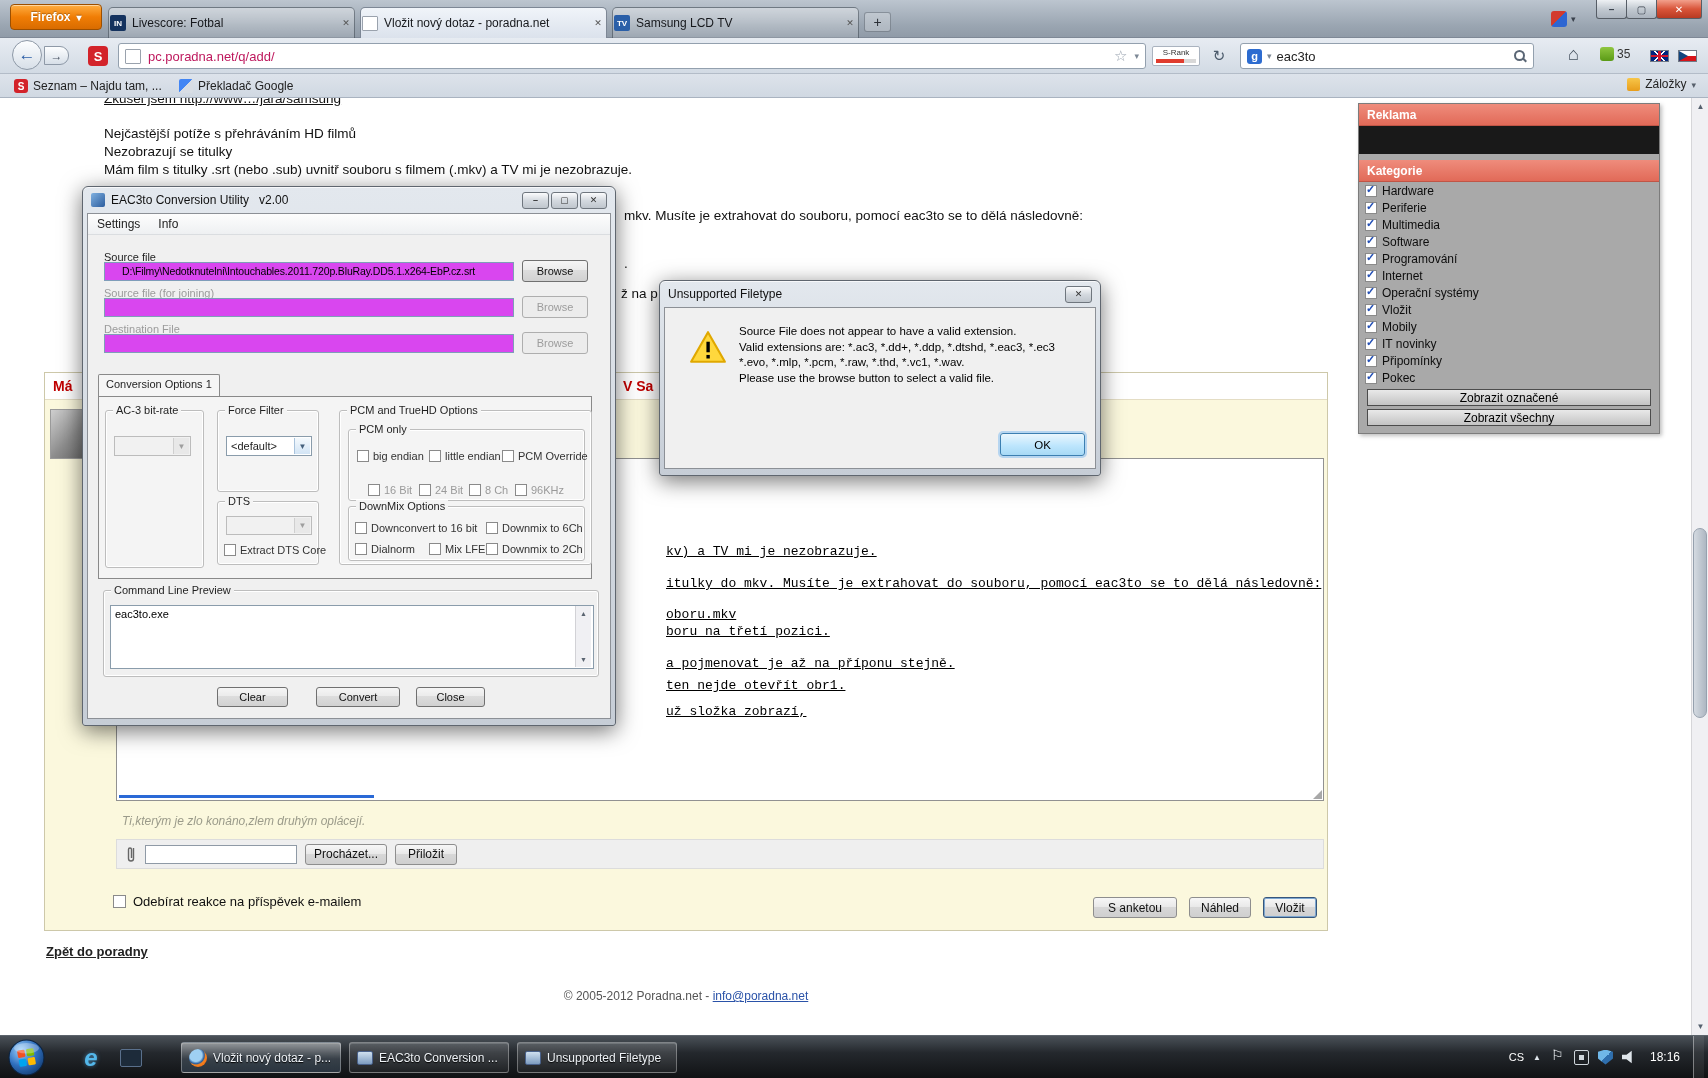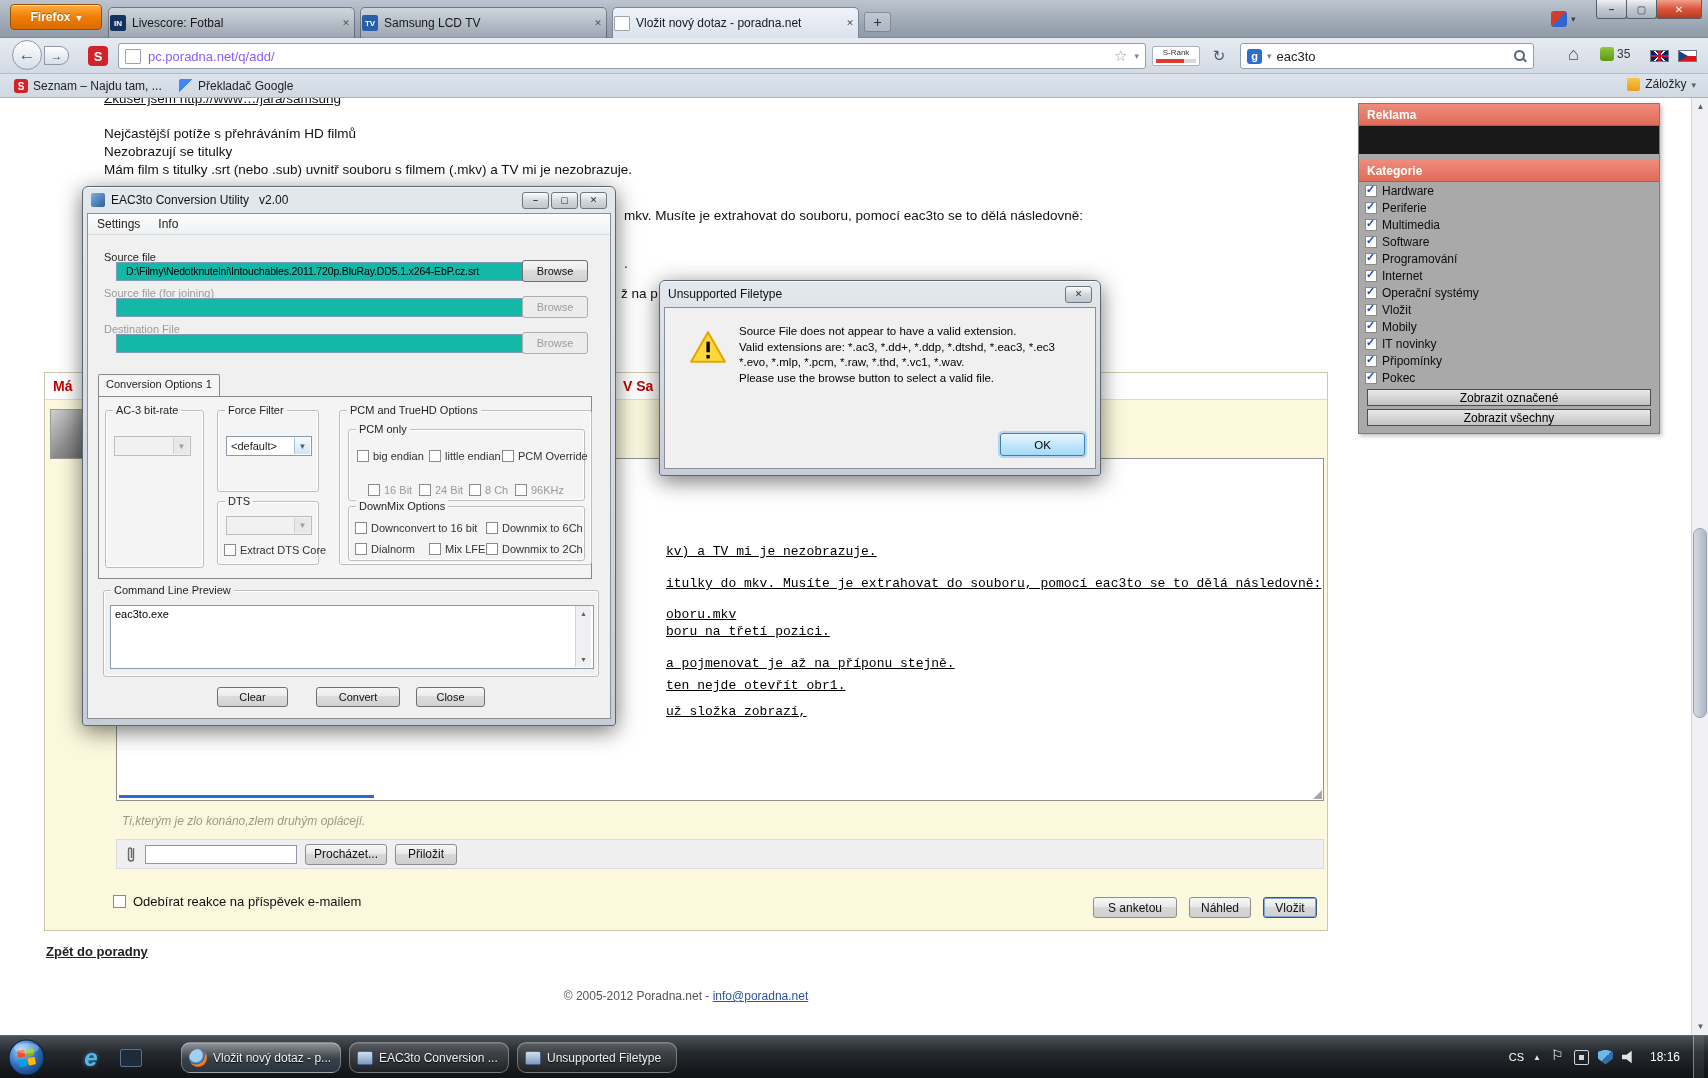--- a/index.html
+++ b/index.html
@@ -52,21 +52,21 @@
   .nav-back::before { content:"←"; }
   .nav-fwd { position:absolute; left:44px; top:8px; width:25px; height:19px; border-radius:0 9px 9px 0;
     background:linear-gradient(#fdfeff,#d7dfe8); border:1px solid #8e99a7; color:#4b5563; font-size:12px;
     display:flex; align-items:center; justify-content:center; }
   .nav-fwd::before { content:"→"; }
   .sezn-btn { position:absolute; left:88px; top:8px; width:20px; height:20px; border-radius:4px; background:#d3232a;
     color:#fff; font-weight:bold; font-size:13px; display:flex; align-items:center; justify-content:center; }
   .sezn-btn::before { content:"S"; }
   .urlbar { position:absolute; left:118px; top:5px; width:1028px; height:26px; background:#fff;
     border:1px solid #93a0ae; border-radius:3px; display:flex; align-items:center; padding:0 6px; gap:7px; }
-  .urlbar .url-text { flex:1; font-size:13px; color:#8b5cf6; }
+  .urlbar .url-text { flex:1; font-size:13px; color:#be185d; }
   .star { color:#9aa4b0; font-size:15px; }
   .star::before { content:"☆"; }
   .url-caret { color:#7c8795; font-size:9px; }
   .url-caret::before { content:"▾"; }
   .srank { position:absolute; left:1152px; top:8px; width:48px; height:20px; background:#fff; border:1px solid #aab3bf;
     border-radius:2px; font-size:8px; color:#333; text-align:center; line-height:12px; }
   .srank .srank-bar { margin:0 3px; height:4px; background:linear-gradient(90deg,#e03c2e 70%,#d8d8d8 70%); }
   .reload { position:absolute; left:1208px; top:7px; width:22px; height:22px; border-radius:3px; color:#4b5a6b;
     font-size:15px; display:flex; align-items:center; justify-content:center; }
   .reload::before { content:"↻"; }
@@ -172,22 +172,22 @@
     display:flex; align-items:center; justify-content:center; }
   .w-btn.wmin::before { content:"–"; font-weight:bold; }
   .w-btn.wmax::before { content:"▢"; }
   .w-btn.wclose::before { content:"✕"; }
   .win-client { position:relative; margin:0 4px 4px 4px; background:#f0f0f0; border:1px solid #8c9096; }
   .menubar { position:absolute; left:0; top:0; width:100%; height:21px; background:linear-gradient(#fdfdfd,#eef0f2);
     border-bottom:1px solid #dadde0; display:flex; align-items:center; font-size:12px; color:#222; }
   .menu-item { padding:0 9px; }
   .w-label { position:absolute; font-size:11px; color:#1f1f1f; }
   .w-label.disabled { color:#9b9b9b; }
-  .w-input { position:absolute; background:#14b8a6; border:1px solid #7f9db9; font-size:10.5px; letter-spacing:-0.15px;
-    color:#000; padding:2px 9px; white-space:nowrap; overflow:hidden;margin-left:12px; }
+  .w-input { position:absolute; background:#d946ef; border:1px solid #7f9db9; font-size:10.5px; letter-spacing:-0.15px;
+    color:#000; padding:2px 17px; white-space:nowrap; overflow:hidden; }
   .w-btn-std { position:absolute; height:22px; background:linear-gradient(#f5f5f5,#ebebeb 45%,#dddddd 46%,#d1d1d1);
     border:1px solid #707070; border-radius:3px; font-size:11px; color:#111;
     display:flex; align-items:center; justify-content:center; }
   .w-btn-std.disabled { color:#9c9c9c; border-color:#aeaeae; background:#ececec; }
   .wtabs { position:absolute; display:flex; align-items:flex-end; }
   .wtab { padding:3px 7px 3px 7px; font-size:11px; color:#1f1f1f; background:linear-gradient(#f2f2f2,#dfdfdf);
     border:1px solid #898989; border-bottom:none; border-radius:2px 2px 0 0; margin-right:-1px; height:19px; }
   .wtab.active { background:#f5f5f5; height:22px; position:relative; z-index:3; font-weight:normal; }
   .wpanel { position:absolute; background:#f4f4f4; border:1px solid #898989; z-index:2; }
   .group { position:absolute; border:1px solid #bdbdbd; border-radius:3px; box-shadow:inset 0 0 0 1px #fff; }
@@ -220,21 +220,21 @@
   .warn-ico { position:absolute; left:24px; top:22px; }
 
   
   .taskbar { position:absolute; left:0; top:1035px; width:100%; height:43px; z-index:100;
     background:linear-gradient(#4a5158,#24282d 40%,#101214); border-top:1px solid #5c646c; }
   .start-orb { position:absolute; left:8px; top:3px; width:37px; height:37px; }
   .ql { position:absolute; top:9px; width:26px; height:26px; display:flex; align-items:center; justify-content:center; }
   .ie-ico { color:#53b7ea; font-size:24px; font-weight:bold; font-style:italic; text-shadow:0 0 4px rgba(90,180,240,.6); }
   .ie-ico::before { content:"e"; }
   .ql-app { width:22px; height:18px; background:#1d2b3a; border:1px solid #5a7democ08; border:1px solid #5a708c; border-radius:2px; }
-  .tb-btn { position:absolute; top:6px; width:160px; height:31px; border-radius:9px;
+  .tb-btn { position:absolute; top:6px; width:160px; height:31px; border-radius:3px;
     border:1px solid rgba(255,255,255,.32); background:linear-gradient(rgba(255,255,255,.16),rgba(255,255,255,.05));
     display:flex; align-items:center; gap:6px; padding:0 7px; color:#eef2f6; font-size:12px;
     text-shadow:0 1px 1px #000; box-shadow:inset 0 1px 0 rgba(255,255,255,.15); }
   .tb-btn.active { background:linear-gradient(rgba(255,255,255,.45),rgba(170,200,225,.18) 55%,rgba(120,160,200,.22)); }
   .tb-btn .t-label { white-space:nowrap; overflow:hidden; }
   .ff-ico { width:18px; height:18px; border-radius:50%; flex:0 0 18px;
     background:radial-gradient(circle at 38% 35%, #9fd0f2 0 38%, #2b5f9e 52%, #f5821f 60%, #e95b0c 100%); }
   .app-ico { width:16px; height:14px; flex:0 0 16px; background:linear-gradient(#cfe0ef,#7d9cc0); border:1px solid #49618a; border-radius:2px; }
   .tray { position:absolute; right:4px; top:0; height:42px; display:flex; align-items:center; gap:9px; }
   .tray-lang { color:#fff; font-size:11px; }
@@ -258,28 +258,28 @@
     <div class="fx-btn">
       <span>Firefox</span>
       <span class="caret"></span>
     </div>
     <div class="tabs">
       <div class="tab">
         <span class="favicon fav-ls">IN</span>
         <span class="t-title">Livescore: Fotbal</span>
         <span class="t-close"></span>
       </div>
+      <div class="tab active">
+        <span class="favicon fav-page"></span>
+        <span class="t-title">Vložit nový dotaz - poradna.net</span>
+        <span class="t-close"></span>
+      </div>
       <div class="tab">
         <span class="favicon fav-sam">TV</span>
         <span class="t-title">Samsung LCD TV</span>
-        <span class="t-close"></span>
-      </div>
-      <div class="tab active">
-        <span class="favicon fav-page"></span>
-        <span class="t-title">Vložit nový dotaz - poradna.net</span>
         <span class="t-close"></span>
       </div>
       <div class="newtab"></div>
     </div>
     <div class="tb-ext"></div>
     <div class="tb-ext-caret"></div>
     <div class="win-controls">
       <div class="wc min"></div>
       <div class="wc max"></div>
       <div class="wc close"></div>

